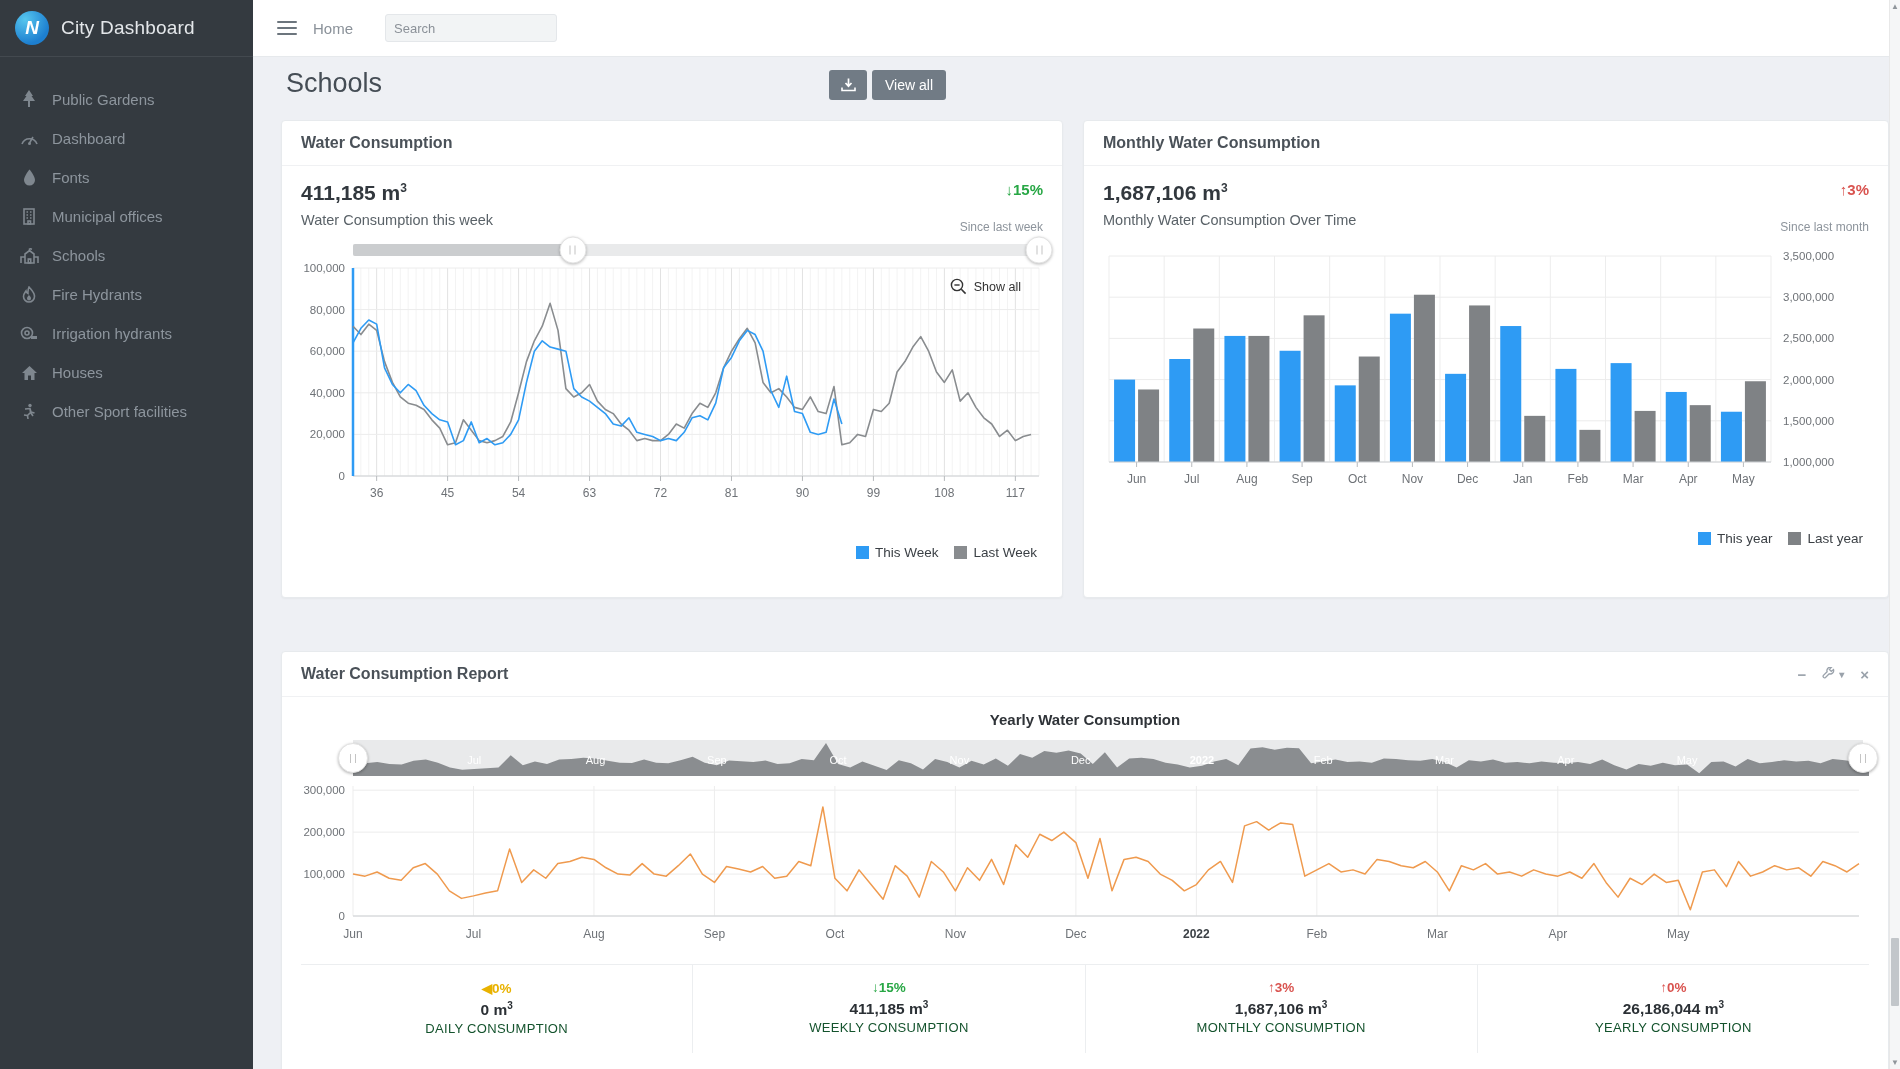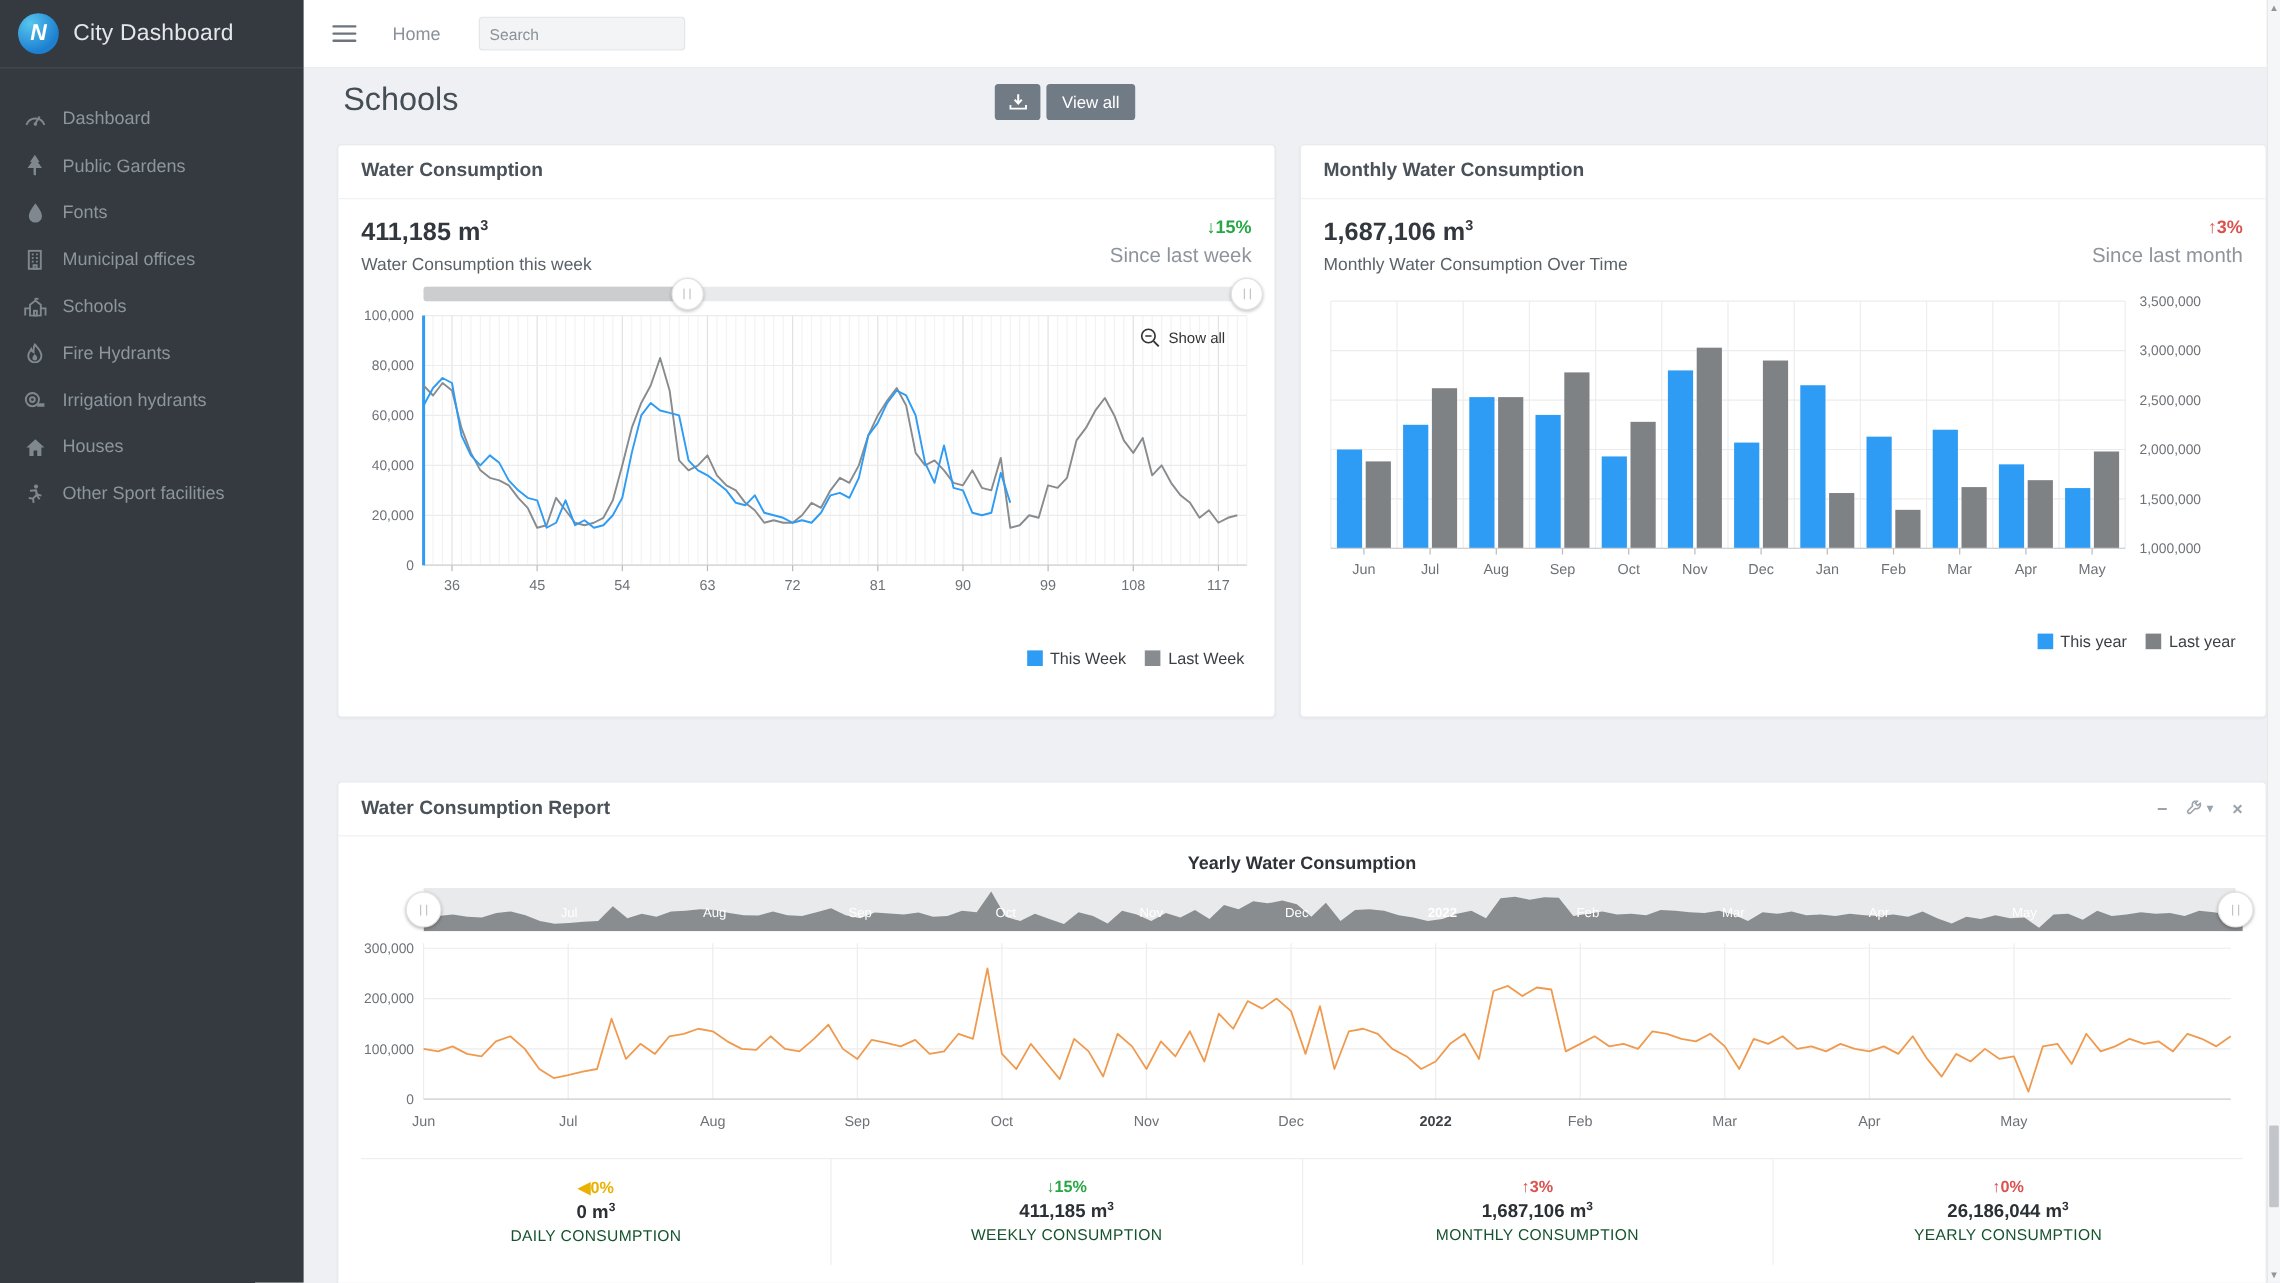--- a/index.html
+++ b/index.html
@@ -14,21 +14,21 @@
   .menu { padding-top:22px; }
   .menu-item { display:flex; align-items:center; padding:11px 16px; color:#8d959d; font-size:15px; cursor:pointer; }
   .menu-item .mi-icon { width:26px; display:flex; justify-content:center; margin-right:10px; opacity:.85; }
   .menu-item svg { stroke:#8d959d; fill:none; stroke-width:1.6; }
   .menu-item svg .f { fill:#8d959d; stroke:none; }
 
   
   #navbar { position:absolute; left:253px; top:0; width:1636px; height:57px; background:#fff; border-bottom:1px solid #e6e9ec; display:flex; align-items:center; padding:0 24px; z-index:4; }
   .hamburger { width:20px; cursor:pointer; }
   .hamburger div { height:2px; background:#6c757d; margin:4px 0; border-radius:1px; }
-  .home-link { margin-left:30px; color:#8a9199; font-size:15px; cursor:pointer;text-align:right; }
+  .home-link { margin-left:16px; color:#8a9199; font-size:15px; cursor:pointer;text-align:right; }
   .searchbox { margin-left:32px; width:172px; height:28px; background:#f2f4f5; border:1px solid #e4e7ea; border-radius:3px; display:flex; align-items:center; padding:0 8px; }
   .searchbox input { flex:1; border:none; outline:none; background:transparent; font-size:13px; color:#495057; font-family:"Liberation Sans",sans-serif; }
   .searchbox input::placeholder { color:#8b9198; }
 
   
   #page-title { position:absolute; left:286px; top:68px; font-size:27px; font-weight:400; color:#454d55; }
   #header-actions { position:absolute; left:829px; top:70px; display:flex; gap:5px; }
   .btn-tool { background:#717b85; color:#fff; border:none; border-radius:3px; height:30px; display:flex; align-items:center; justify-content:center; cursor:pointer; font-family:"Liberation Sans",sans-serif; }
   .btn-dl { width:38px; }
   .btn-viewall { padding:0 13px; font-size:14px; }
@@ -42,21 +42,21 @@
   .card-title { font-size:16px; color:#4a5158; flex:1; }
   .card-tools { display:flex; align-items:center; gap:16px; color:#9aa2ab; }
   .card-tools span { cursor:pointer; font-size:15px; }
   .card-body { padding:15px 19px 10px 19px; }
 
   .stats-row { display:flex; justify-content:space-between; margin-bottom:10px; }
   .stat-value { font-size:21px; font-weight:bold; color:#32383e; }
   .stat-value sup { font-size:12px; }
   .stat-sub { font-size:14.5px; color:#5a6268; margin-top:7px; }
   .delta { font-size:15px; font-weight:bold; text-align:right; }
-  .delta-note { font-size:17px; color:#8d949c; margin-top:5px; text-align:right; }
+  .delta-note { font-size:12px; color:#8d949c; margin-top:22px; text-align:right; }
 
   .chart-wrap { position:relative; }
   .scrollbar { position:relative; height:12px; background:#e9eaeb; border-radius:2px; margin-left:52px; margin-right:4px; margin-bottom:2px; }
   .scrollbar .seg { position:absolute; left:0; top:0; height:100%; background:#cbcdcf; border-radius:2px 0 0 2px; }
   .sb-handle { position:absolute; top:50%; width:27px; height:27px; background:#fff; border:1px solid #e2e2e2; border-radius:50%; box-shadow:0 1px 3px rgba(0,0,0,.25); transform:translate(-50%,-50%); display:flex; align-items:center; justify-content:center; cursor:ew-resize; z-index:3; }
   .sb-grip { width:6px; height:9px; border-left:1.5px solid #c4c4c4; border-right:1.5px solid #c4c4c4; }
 
   .showall { position:absolute; top:34px; right:22px; display:flex; align-items:center; gap:7px; font-size:12.5px; color:#333; cursor:pointer; z-index:2; }
 
   .legend { display:flex; justify-content:flex-end; gap:16px; margin-top:21px; padding-right:6px; }
@@ -88,36 +88,36 @@
 <body>
 
 <div id="sidebar">
   <div class="brand">
     <div class="brand-logo">N</div>
     <div class="brand-text">City Dashboard</div>
   </div>
   <div class="menu" id="sidebar-menu">
       <div class="menu-item">
         <span class="mi-icon">
+          <svg width="16" height="18" viewBox="0 0 16 18">
+            <path class="f" d="M8 0 L12 6 H10.5 L14 11 H9 V14 H7 V11 H2 L5.5 6 H4 Z"></path>
+            <rect class="f" x="7" y="13" width="2" height="4"></rect>
+          </svg>
+        </span>
+        <span>Public Gardens</span>
+      </div>
+      <div class="menu-item">
+        <span class="mi-icon">
           <svg width="19" height="17" viewBox="0 0 19 17">
             <path d="M2 14 a8 8 0 0 1 15 0"></path>
             <line x1="9.5" y1="13" x2="13" y2="7"></line>
             <circle class="f" cx="9.5" cy="13.4" r="1.5"></circle>
           </svg>
         </span>
         <span>Dashboard</span>
-      </div>
-      <div class="menu-item">
-        <span class="mi-icon">
-          <svg width="16" height="18" viewBox="0 0 16 18">
-            <path class="f" d="M8 0 L12 6 H10.5 L14 11 H9 V14 H7 V11 H2 L5.5 6 H4 Z"></path>
-            <rect class="f" x="7" y="13" width="2" height="4"></rect>
-          </svg>
-        </span>
-        <span>Public Gardens</span>
       </div>
       <div class="menu-item">
         <span class="mi-icon">
           <svg width="13" height="17" viewBox="0 0 13 17">
             <path class="f" d="M6.5 0.5 C6.5 0.5 12 7 12 11 A5.5 5.5 0 0 1 1 11 C1 7 6.5 0.5 6.5 0.5 Z"></path>
           </svg>
         </span>
         <span>Fonts</span>
       </div>
       <div class="menu-item">

